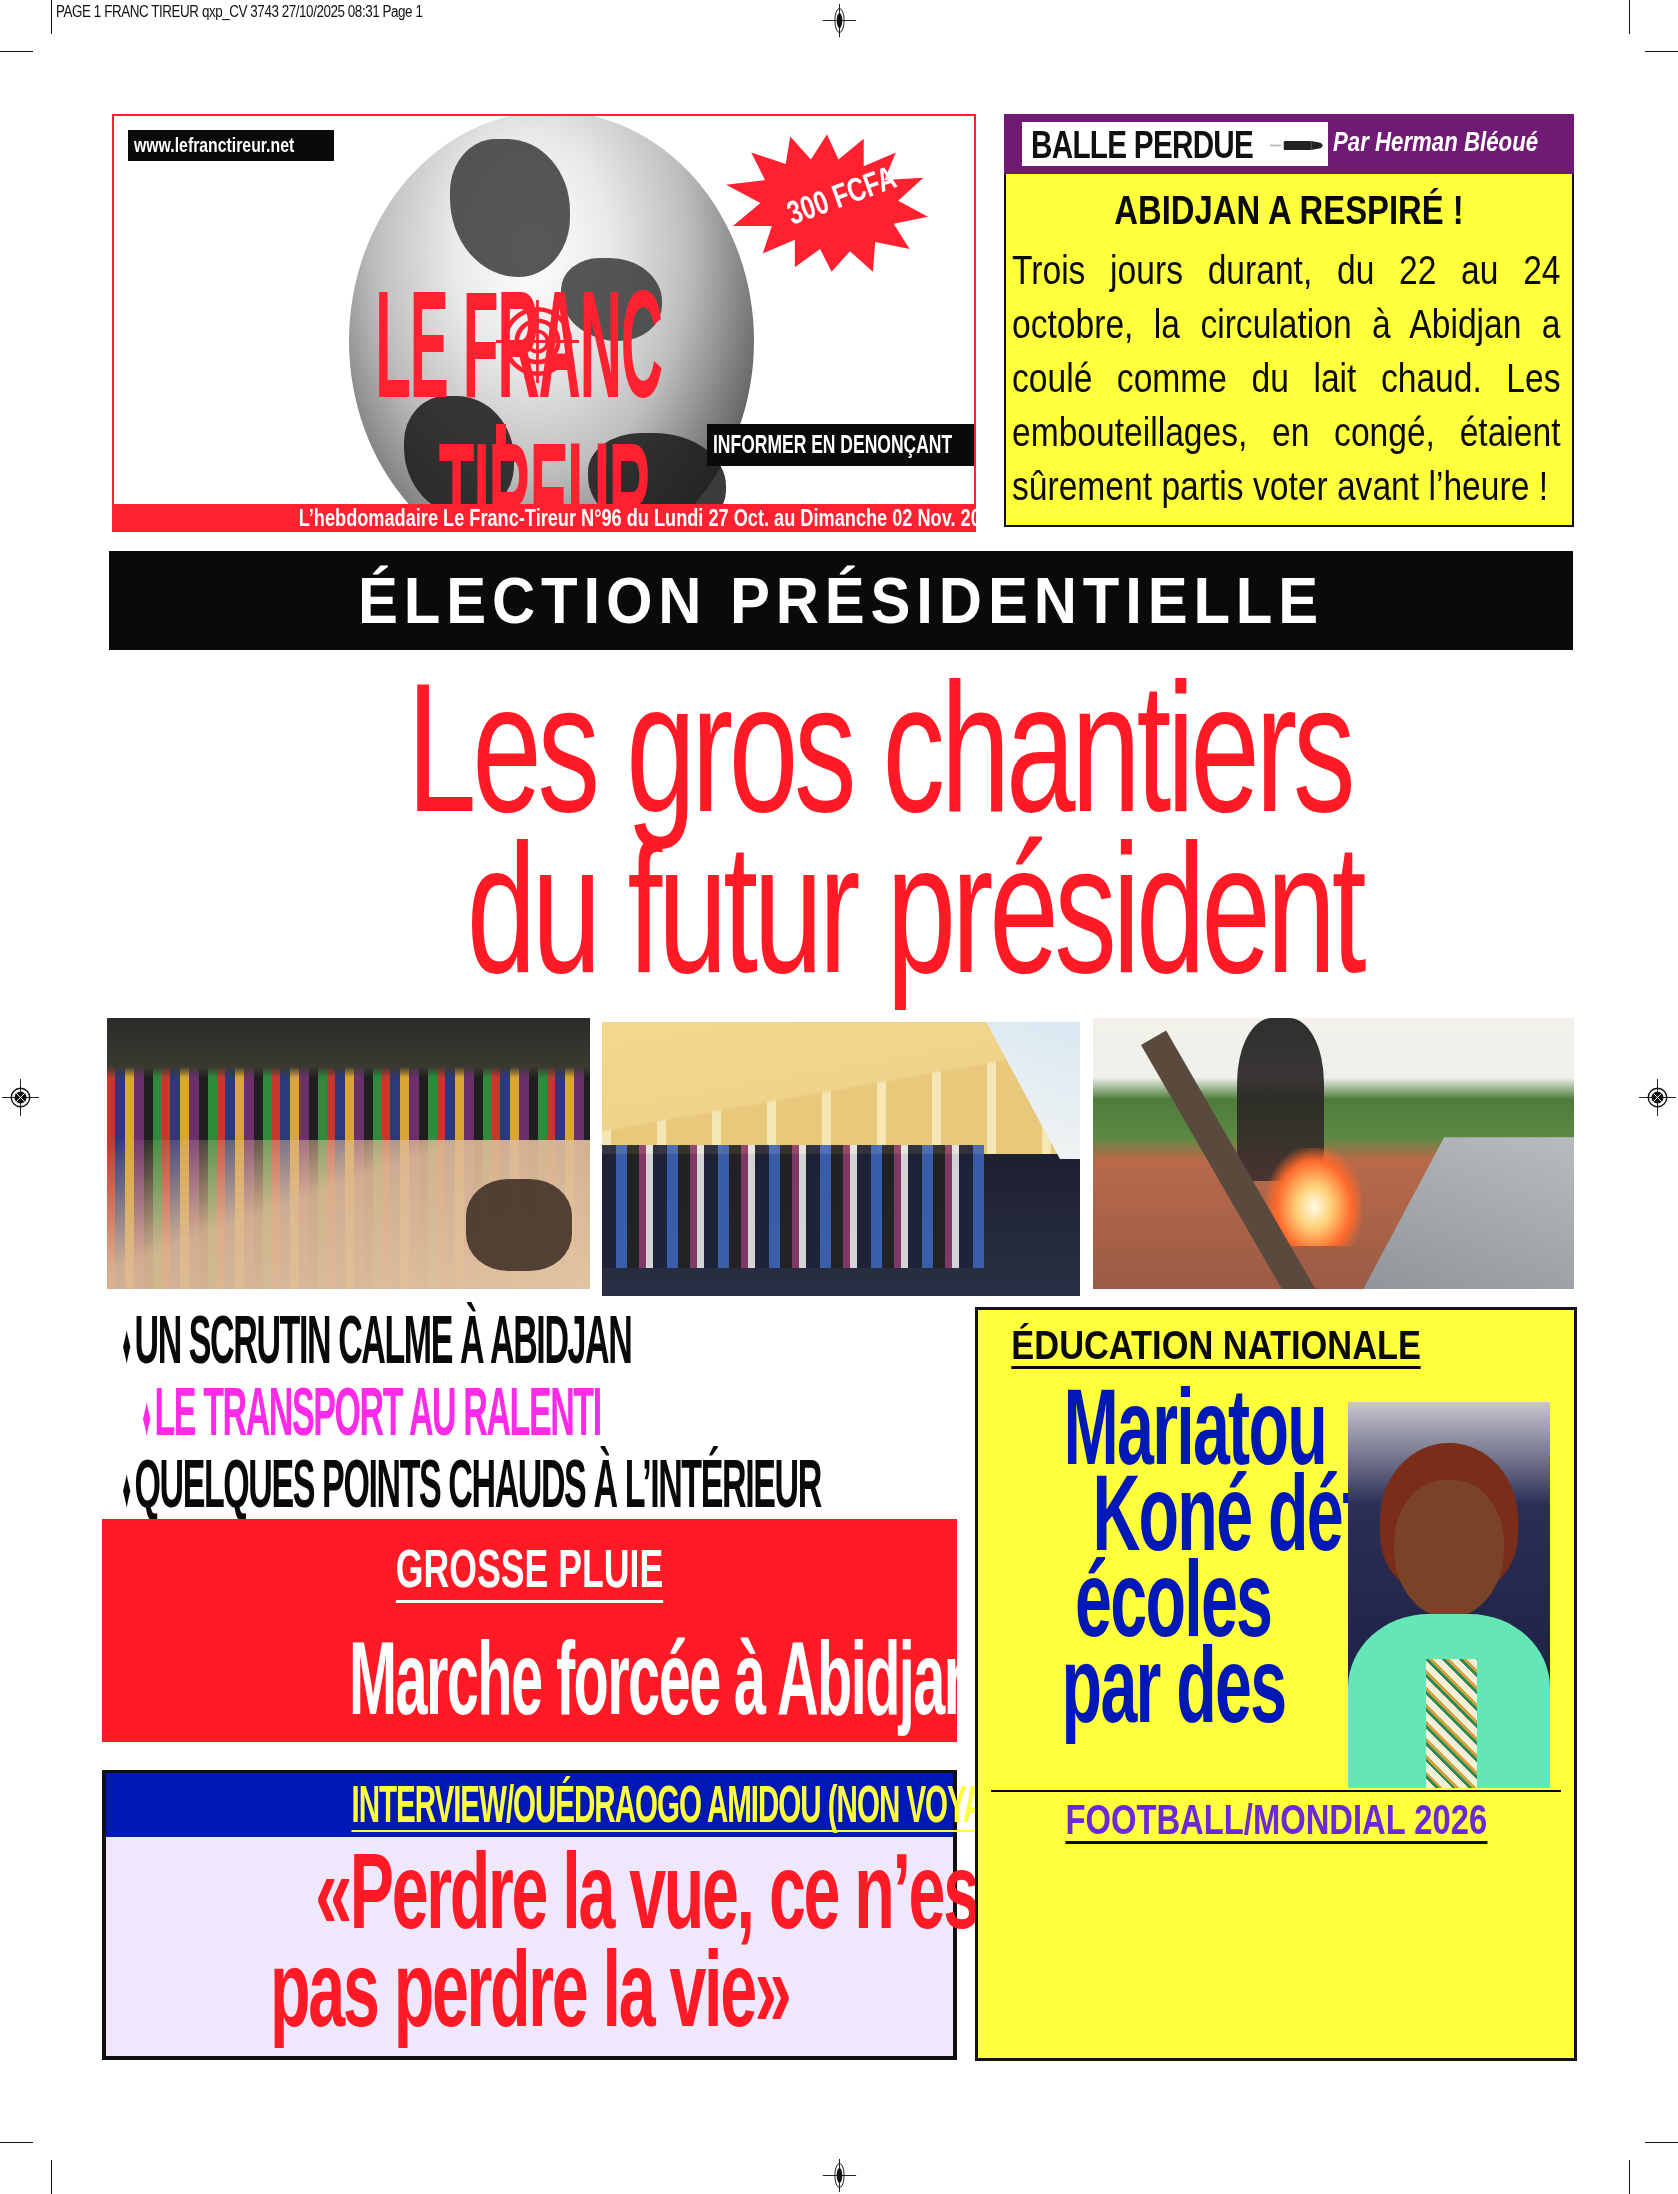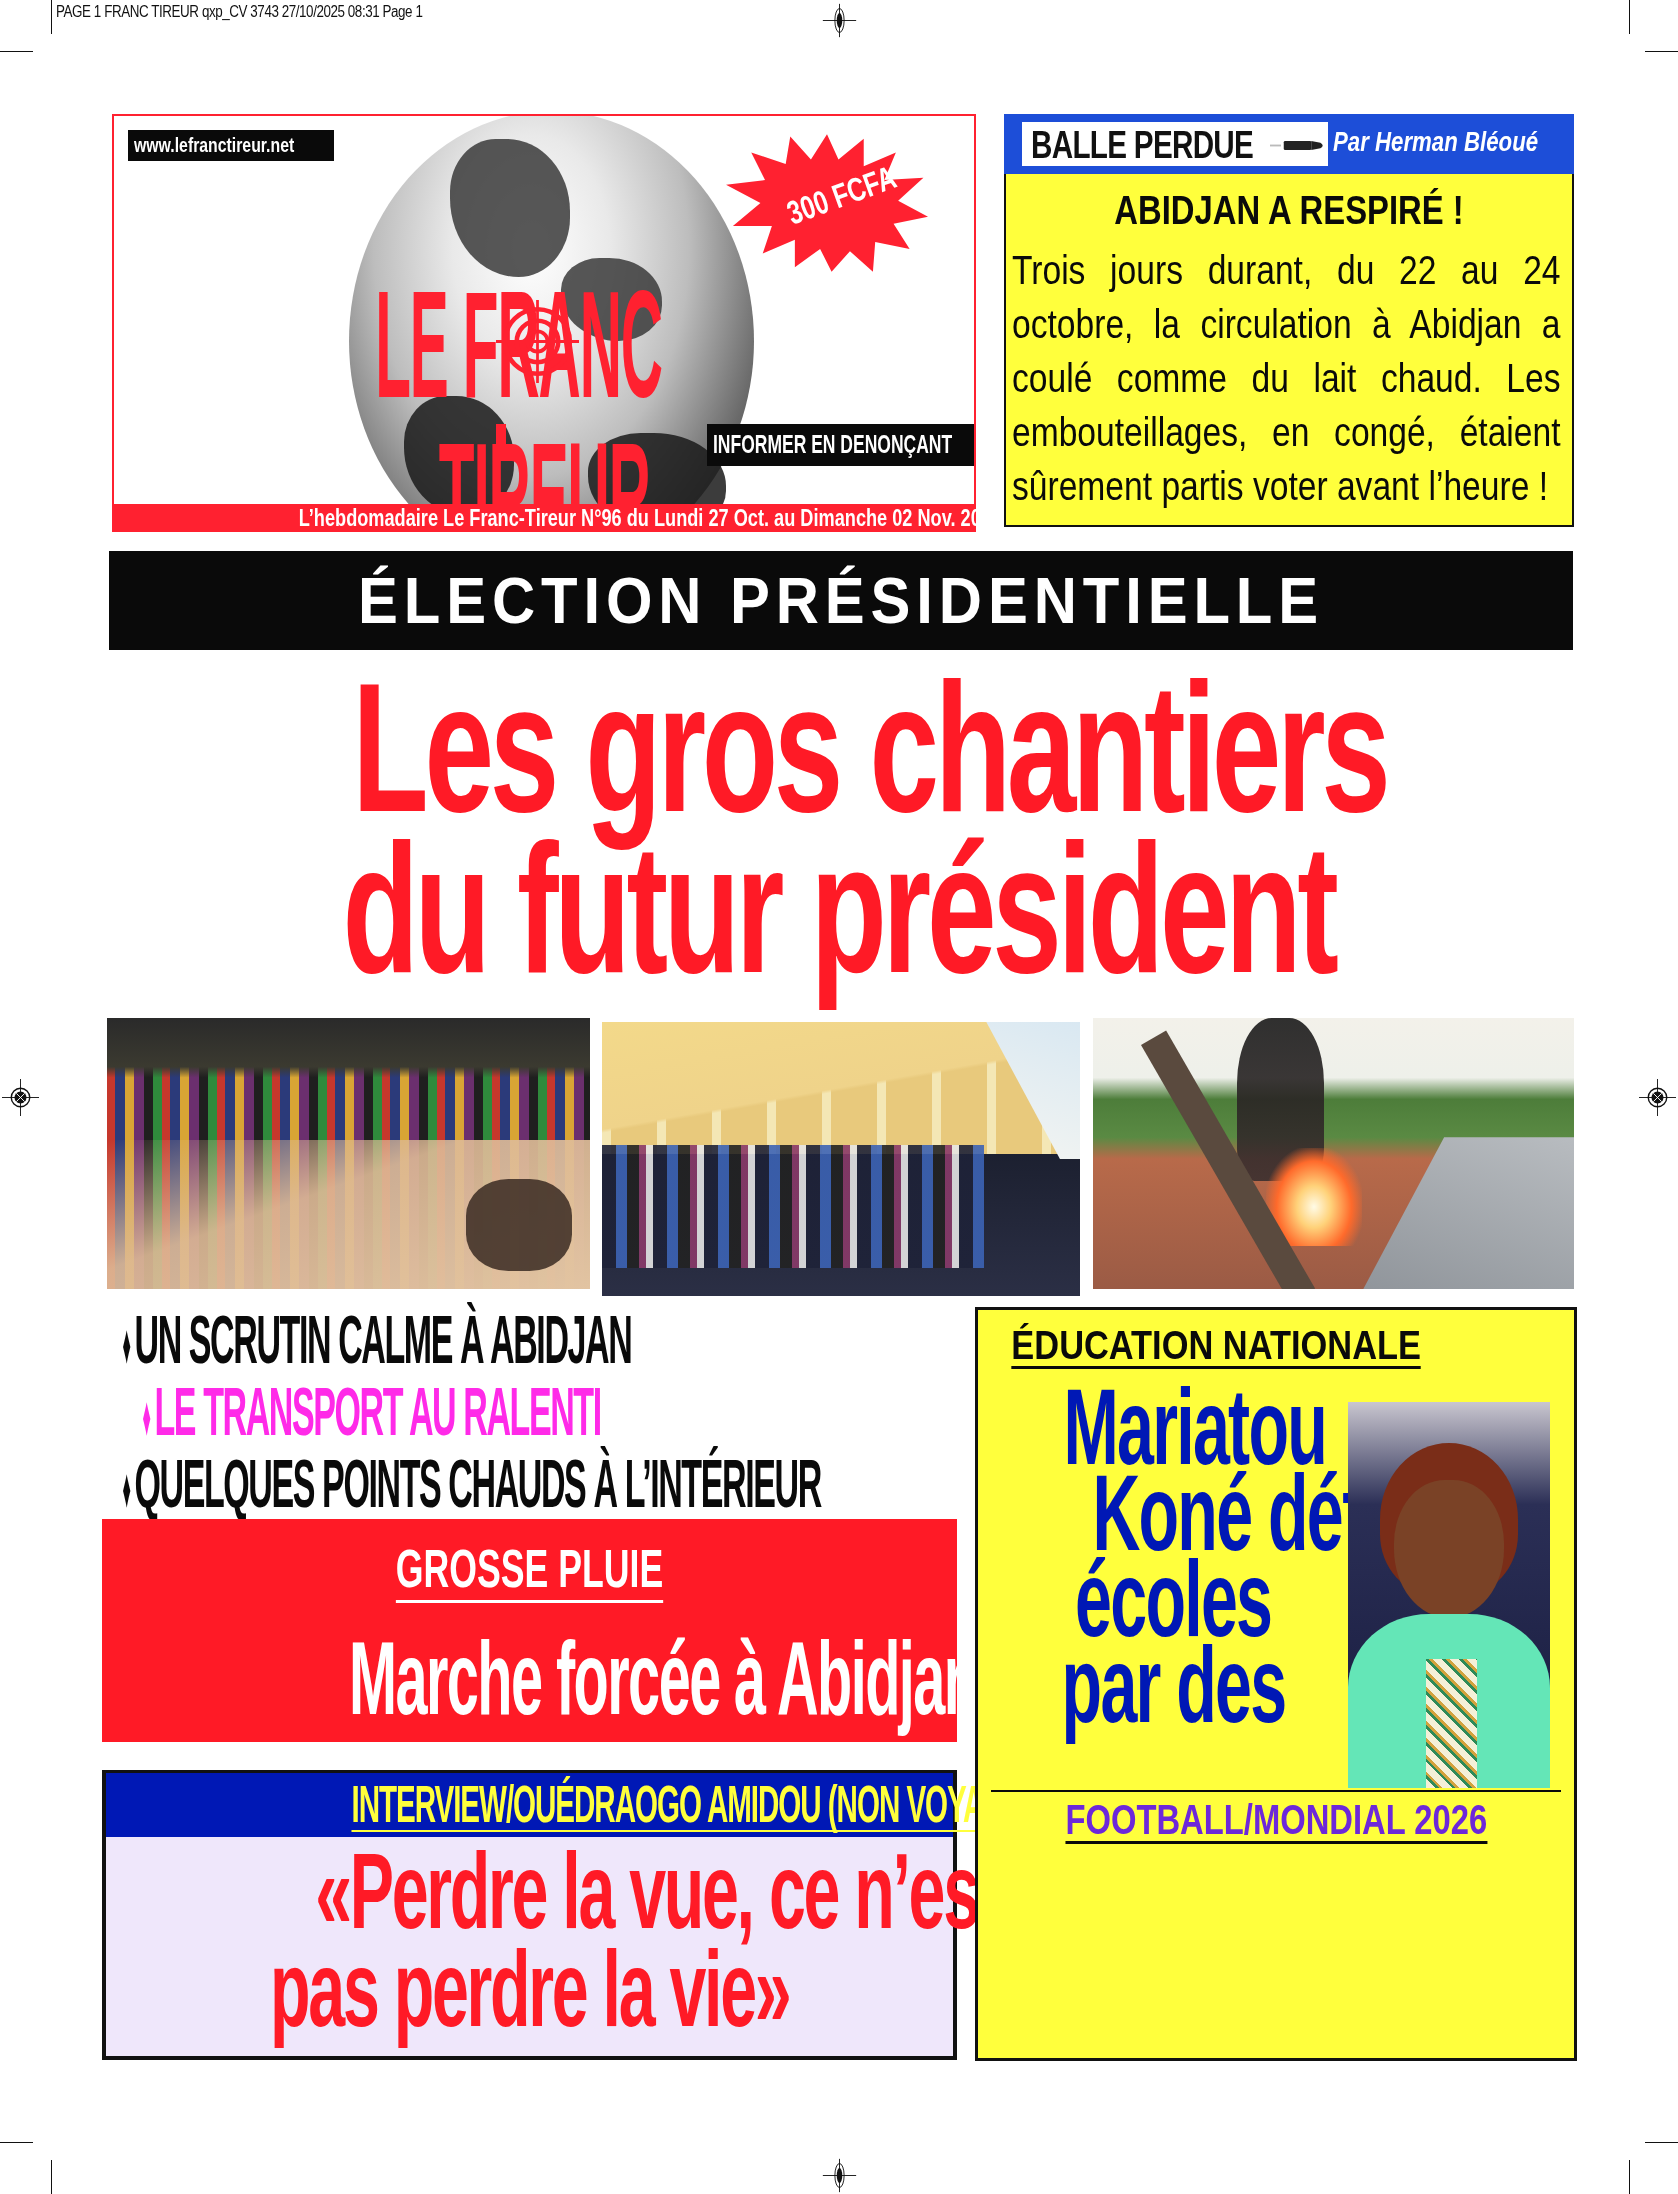--- a/index.html
+++ b/index.html
@@ -29,38 +29,38 @@
   .logo-text { left: 0; top: 152px; width: 100%; text-align: center; color: #ff2130; font-weight: bold; font-size: 152px; line-height: 1; letter-spacing: -2.8px; }
   .logo-text span { display: inline-block; transform: scaleX(0.62); transform-origin: center; }
   .target { left: 382px; top: 184px; width: 83px; height: 83px; }
   .slogan { left: 593px; top: 308px; background: #0a0a0a; color: #fff; font-weight: bold; font-size: 25px; padding: 6.4px 6.4px; }
   .slogan span { display: inline-block; transform: scaleX(0.7); transform-origin: left center; white-space: nowrap; }
 
   .datebar { left: 112px; top: 504px; width: 864px; height: 28px; background: #ff2130; color: #fff; font-weight: bold; font-size: 23px; line-height: 28px; text-align: right; padding-right: 7.4px; overflow: hidden; }
   .datebar span { display: inline-block; transform: scaleX(0.79); transform-origin: right center; white-space: nowrap; }
 
   
-  .bp-head { left: 1004px; top: 114px; width: 570px; height: 60px; background: #1d4ed8; }
+  .bp-head { left: 1004px; top: 114px; width: 570px; height: 60px; background: #701a75; }
   .bp-logo { left: 18.4px; top: 8.3px; width: 306px; height: 44px; background: #fff; }
   .bp-logo-text { left: 8.3px; top: 1.8px; font-weight: bold; font-size: 38px; color: #111; letter-spacing: -0.9px; }
   .bp-logo-text span { display: inline-block; transform: scaleX(0.78); transform-origin: left center; white-space: nowrap; }
   .bullet-icon { left: 248px; top: 17.5px; width: 55px; height: 11px; }
   .bp-author { left: 329px; top: 11px; color: #fff; font-style: italic; font-weight: bold; font-size: 28.5px; }
   .bp-author span { display: inline-block; transform: scaleX(0.78); transform-origin: left center; white-space: nowrap; }
   .bp-body { left: 1004px; top: 174px; width: 570px; height: 353px; background: #ffff3c; border: 2.8px solid #111; border-top: none; }
   .bp-title { left: 0; top: 14px; width: 100%; text-align: center; font-weight: bold; font-size: 40px; color: #0a0a0a; }
   .bp-title span { display: inline-block; transform: scaleX(0.82); }
   .bp-text { left: 6.4px; top: 69px; width: 653px; font-size: 40px; line-height: 54px; color: #0a0a0a; text-align: justify; text-align-last: left; transform: scaleX(0.84); transform-origin: left top; }
 
   
   .election { left: 109px; top: 551px; width: 1464px; height: 99px; background: #0a0a0a; color: #fff; text-align: center; font-weight: bold; font-size: 65px; line-height: 99px; letter-spacing: 6.4px; }
   .election span { display: inline-block; transform: scaleX(0.92); }
 
   
-  .headline { left: 109px; top: 667px; width: 1464px; color: #ff1a26; font-weight: bold; font-size: 184px; line-height: 161px; text-align: left; letter-spacing: -6.4px; }
+  .headline { left: 109px; top: 667px; width: 1464px; color: #ff1a26; font-weight: normal; font-size: 184px; line-height: 161px; text-align: right; letter-spacing: -6.4px; }
   .headline div span { display: inline-block; transform: scaleX(0.68); transform-origin: center; white-space: nowrap; }
 
   
   .photo { top: 1018px; height: 271px; overflow: hidden; }
   .photo1 { left: 107px; width: 483px;
     background:
       linear-gradient(180deg, #2a2a2a 0%, #3b3a30 18%, transparent 22%),
       repeating-linear-gradient(90deg, #c6372c 0 8.3px, #2b3a7a 8.3px 18.4px, #d9a534 18.4px 27px, #6b2f6e 27px 37px, #1f1f1f 37px 46px, #2f8a3c 46px 55px),
       #d9b08c; }
   .photo1 .ground { position:absolute; left:0; right:0; bottom:0; height:55%; background: linear-gradient(160deg, rgba(217,176,140,0) 0%, rgba(222,186,150,0.9) 40%, #e2c4a2 100%); }

